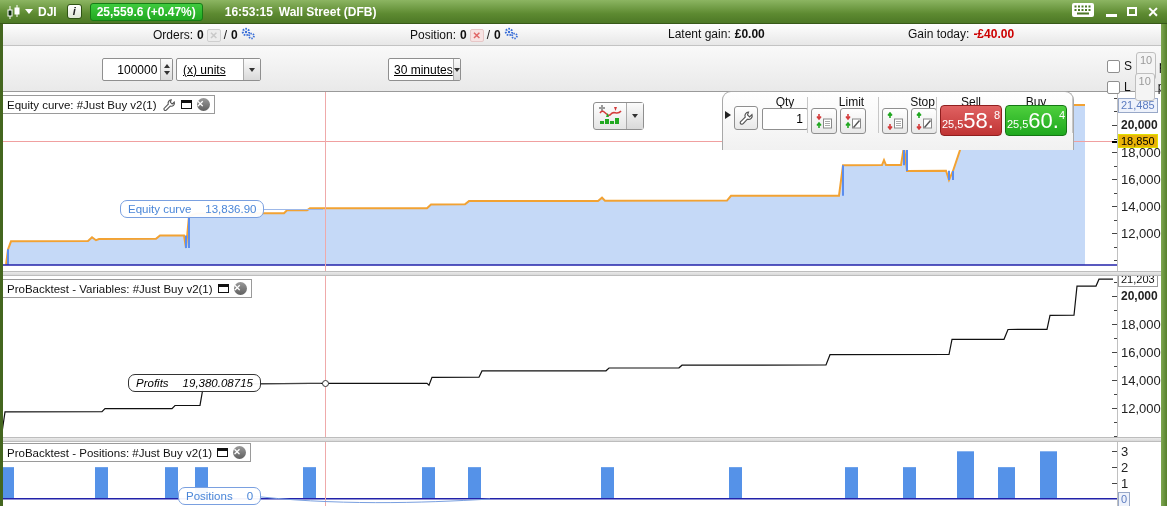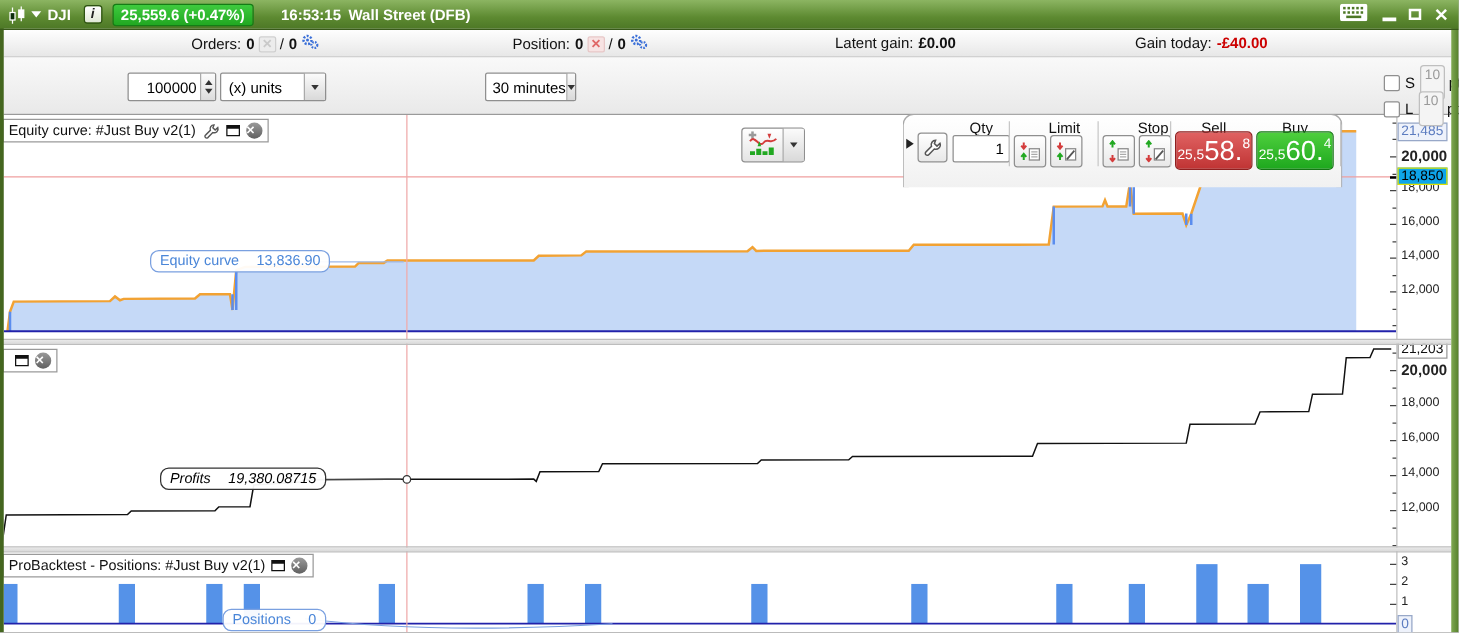--- a/index.html
+++ b/index.html
@@ -35,21 +35,21 @@
   .ic-x-red{width:14px;height:13px;background:#f7e3e3;border:1px solid #e7c7c7;border-radius:2px;color:#e06666;font-size:10px;font-weight:bold;text-align:center;line-height:11px;}
   .red-val{color:#cc0000;}
   
   .toolbar{position:absolute;left:3px;top:46px;width:1158px;height:46px;
     background:linear-gradient(#f9f9f9,#e9e9e9);border-bottom:1px solid #9a9a9a;font-size:12px;z-index:5;}
   .ctl{position:absolute;height:23px;border:1px solid #8f8f8f;border-radius:2px;background:#fff;display:flex;align-items:center;}
   .num-in{border:0;outline:0;width:100%;height:100%;text-align:right;font-size:12px;padding-right:3px;background:transparent;}
   .spin{width:14px;height:21px;border-left:1px solid #aaa;background:linear-gradient(#fcfcfc,#dcdcdc);display:flex;flex-direction:column;align-items:center;justify-content:center;}
   .tri-up{width:0;height:0;border-left:3.5px solid transparent;border-right:3.5px solid transparent;border-bottom:4px solid #333;margin:1.5px 0;}
   .tri-dn{width:0;height:0;border-left:3.5px solid transparent;border-right:3.5px solid transparent;border-top:4px solid #333;margin:1.5px 0;}
-  .dd-text{flex:1;padding-left:6px;white-space:nowrap;}
+  .dd-text{flex:1;padding-left:6px;white-space:nowrap;text-decoration:underline;}
   .dd-btn{width:17px;height:21px;border-left:1px solid #aaa;background:linear-gradient(#fbfbfb,#d9d9d9);display:flex;align-items:center;justify-content:center;}
   .chart-btn{position:absolute;left:590px;top:56px;height:28px;border:1px solid #8f8f8f;border-radius:3px;background:linear-gradient(#fff,#e4e4e4);display:flex;align-items:center;}
   .chart-btn .dd-btn{height:26px;}
   
   .tcard{position:absolute;left:719px;top:45px;width:352px;height:59px;background:linear-gradient(#ffffff,#f1f1f1);
     border:1px solid #a8a8a8;border-bottom:0;border-radius:9px 9px 0 0;}
   .tc-lab{position:absolute;top:3px;font-size:12px;color:#111;text-align:center;}
   .collapse-arrow{position:absolute;left:2px;top:19px;width:0;height:0;border-top:4px solid transparent;border-bottom:4px solid transparent;border-left:6px solid #222;}
   .tool-btn{position:absolute;border:1px solid #8f8f8f;border-radius:3px;background:linear-gradient(#fff,#e8e8e8);display:flex;align-items:center;justify-content:center;}
   .qty-in{position:absolute;left:39px;top:16px;width:46px;height:22px;border:1px solid #8f8f8f;border-radius:2px;font-size:12px;text-align:right;padding-right:4px;outline:0;}
@@ -67,26 +67,26 @@
   
   .axis-strip{position:absolute;left:1117px;top:92px;width:44px;height:414px;background:#fff;border-left:1px solid #c0c0c0;z-index:2;}
   .psep{position:absolute;left:0;width:1161px;height:5px;background:linear-gradient(#e9e9e9,#d9d9d9);border-top:1px solid #bdbdbd;border-bottom:1px solid #bdbdbd;z-index:4;}
   .panel-title{position:absolute;left:2px;height:19px;background:#fff;border:1px solid #9a9a9a;
     display:flex;align-items:center;font-size:11.5px;color:#111;padding:0 4px;z-index:5;white-space:nowrap;}
   .pt-ic{margin-left:5px;display:inline-flex;}
   .win-ic{width:11px;height:9px;border:1px solid #111;border-top:3px solid #111;background:#fff;}
   .close-ic{width:13px;height:13px;border-radius:50%;background:linear-gradient(#9a9a9a,#606060);color:#fff;
     font-size:9px;font-weight:bold;text-align:center;line-height:13px;}
   svg.chart-svg{position:absolute;left:3px;z-index:1;}
-  .axis-label{position:absolute;left:1121px;font-size:10px;color:#222;z-index:3;}
+  .axis-label{position:absolute;left:1121px;font-size:13px;color:#222;z-index:3;}
   .axis-label.bold{font-weight:bold;font-size:12px;}
   .axis-tick{position:absolute;background:#444;height:1px;z-index:3;}
   .cur-box{position:absolute;left:1118px;border:1px solid #9a9a9a;background:#fff;font-size:11px;padding:0 2px;line-height:13px;z-index:3;color:#111;}
   .cur-blue{color:#5c7cc0;background:#eef2fb;border-color:#98a8c8;}
-  .hl-label{position:absolute;left:1118px;background:#0ea5e9;border:1px solid #e0e000;color:#000;font-size:11px;padding:0 2px;line-height:12px;z-index:3;}
+  .hl-label{position:absolute;left:1118px;background:#eab308;border:1px solid #e0e000;color:#000;font-size:11px;padding:0 2px;line-height:12px;z-index:3;}
   .crosshair-v{position:absolute;top:92px;width:1px;height:414px;background:#efaaaa;z-index:2;}
   .redline-h{position:absolute;left:3px;width:1114px;height:1px;background:#f0a0a0;z-index:2;}
   .callout{position:absolute;border-radius:7px;font-size:11.5px;display:flex;align-items:center;padding:2px 7px;background:rgba(255,255,255,0.95);z-index:4;white-space:nowrap;}
   .co-blue{border:1px solid #7aa0e0;color:#4a86d8;}
   .co-black{border:1px solid #333;color:#000;font-style:italic;}
   .co-val{margin-left:14px;}
   .conn{position:absolute;height:1px;z-index:3;}
   .marker-dot{position:absolute;width:7px;height:7px;border:1px solid #333;border-radius:50%;background:#fff;z-index:4;}
 </style>
 </head>
@@ -335,20 +335,21 @@
     <span>Equity curve: #Just Buy v2(1)</span>
     <span class="pt-ic">
       <svg width="14" height="14" viewBox="0 0 16 16">
           <path d="M10.5 2.2 a3.6 3.6 0 0 0 -3.3 4.9 L3 11.3 a1.6 1.6 0 1 0 2.2 2.2 L9.4 9.2 a3.6 3.6 0 0 0 4.6 -4.6 L11.6 6.9 L9.5 4.8 Z" fill="#fff" stroke="#555" stroke-width="1.3"></path>
         </svg>
     </span>
     <span class="pt-ic win-ic"></span>
     <span class="pt-ic close-ic">✕</span>
   </div>
   <div class="panel-title" style="top:279px">
+    <span>ProBacktest - Variables: #Just Buy v2(1)</span>
     <span class="pt-ic win-ic"></span>
     <span class="pt-ic close-ic">✕</span>
   </div>
   <div class="panel-title" style="top:443px">
     <span>ProBacktest - Positions: #Just Buy v2(1)</span>
     <span class="pt-ic win-ic"></span>
     <span class="pt-ic close-ic">✕</span>
   </div>
 
   <div class="conn" style="left:243px;top:209px;width:80px;background:#9db8e8"></div>

